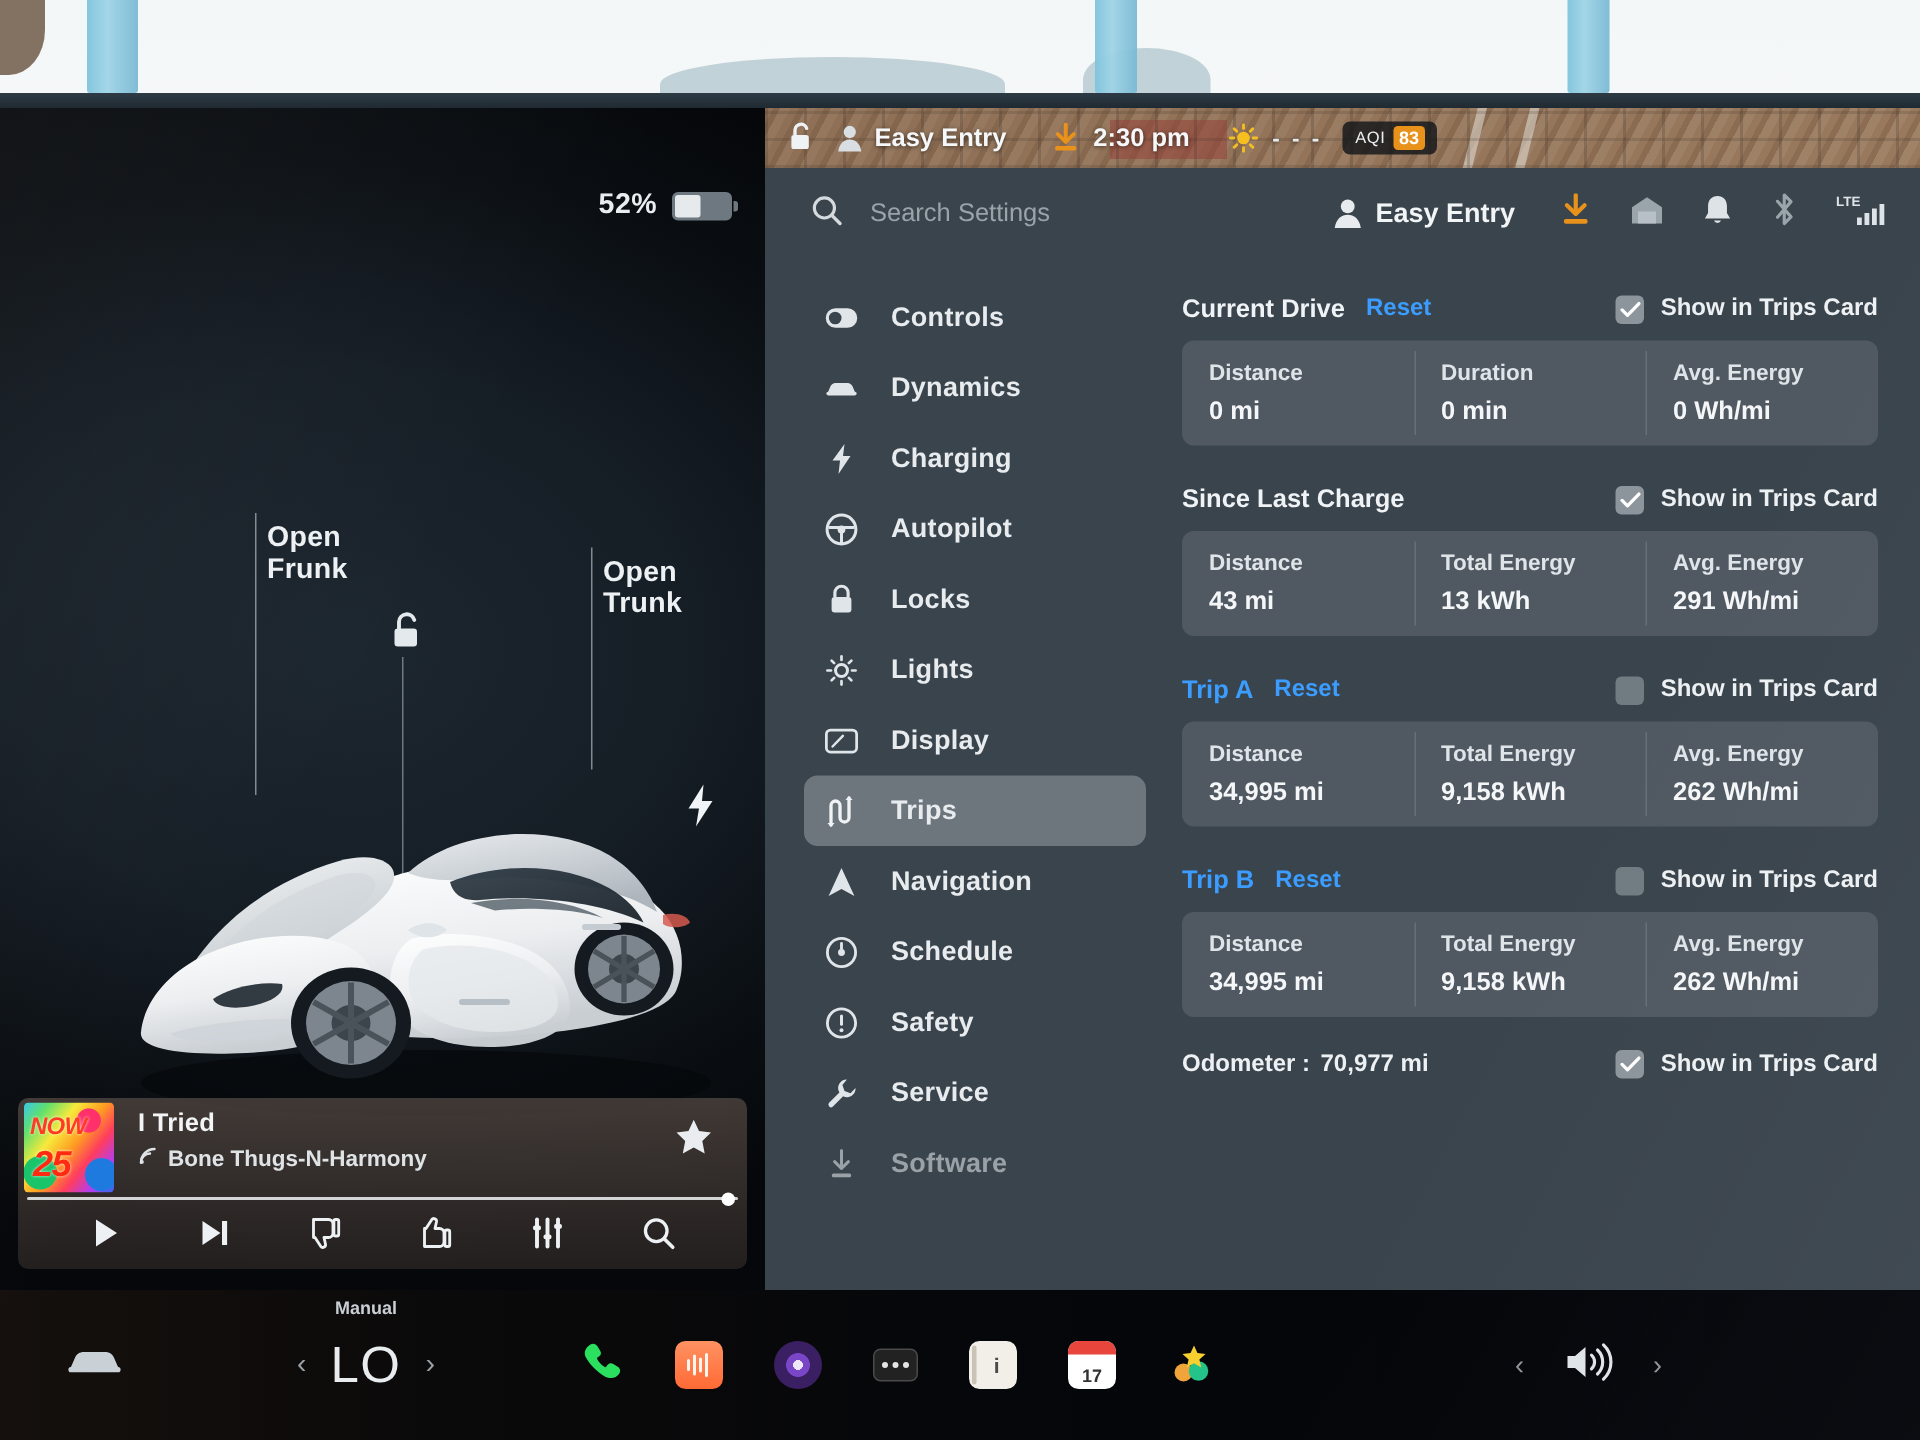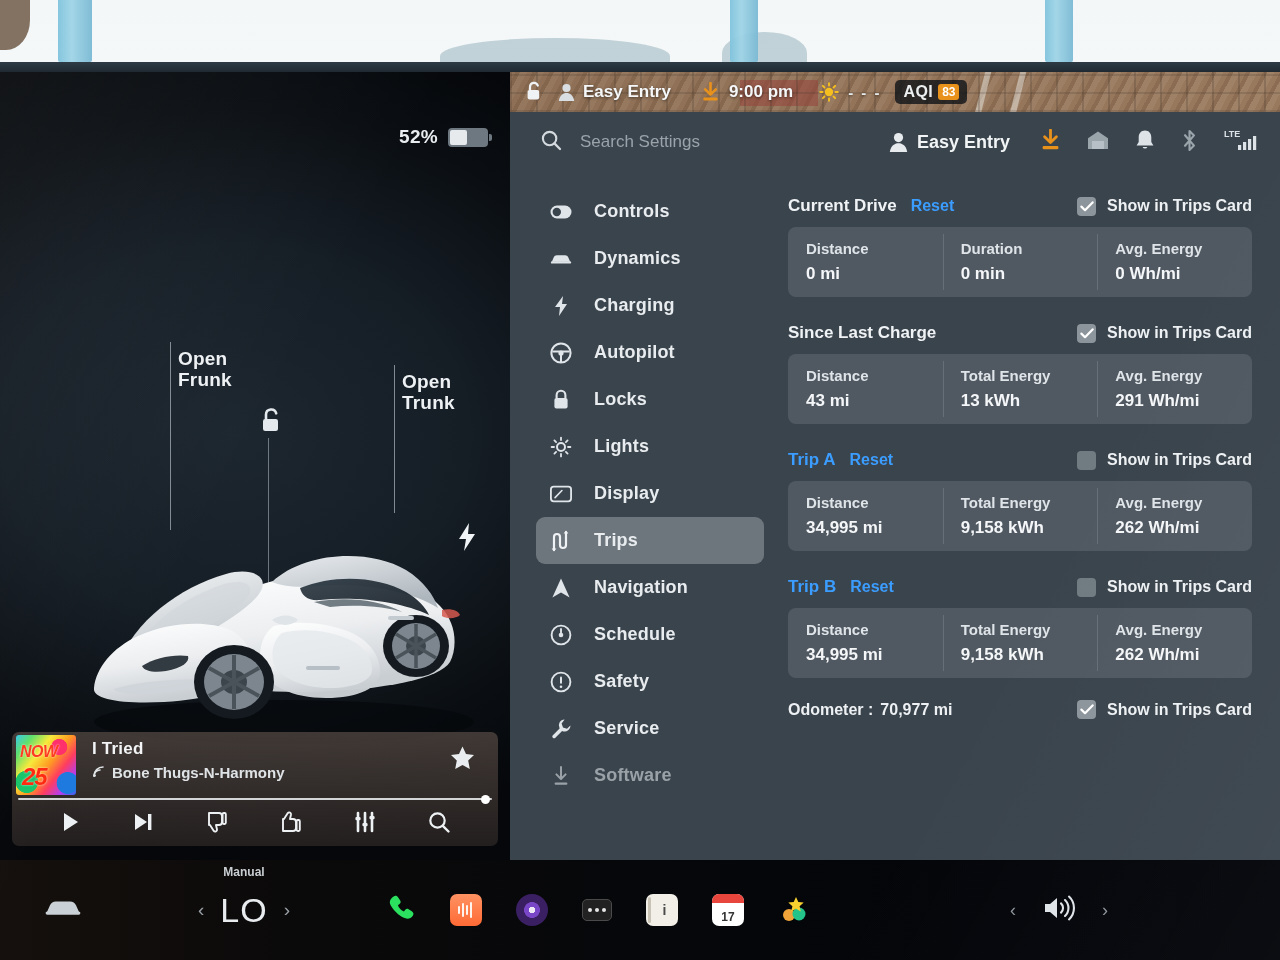--- a/index.html
+++ b/index.html
@@ -143,21 +143,21 @@
   .strip-profile { display:flex; align-items:center; gap:8px; }
   .strip-name { color:#f5f7f8; font-size:17px; font-weight:700; text-shadow:0 1px 3px rgba(0,0,0,.55); }
   .strip-time { display:flex; align-items:center; gap:9px; margin-left:30px; }
   .strip-clock { color:#f5f7f8; font-size:17px; font-weight:700; text-shadow:0 1px 3px rgba(0,0,0,.55); }
   .strip-wx { display:flex; align-items:center; gap:9px; margin-left:26px; }
   .wx-dashes { color:#e8ebec; font-size:15px; font-weight:800; letter-spacing:2px; text-shadow:0 1px 3px rgba(0,0,0,.6); }
   .aqi-badge {
     display:flex; align-items:center; gap:5px; margin-left:14px;
     background:rgba(18,22,26,.82); border-radius:5px; padding:3px 8px;
   }
-  .aqi-label { color:#eceff0; font-size:16px; font-weight:700; letter-spacing:.4px; }
+  .aqi-label { color:#eceff0; font-size:11px; font-weight:400; letter-spacing:.4px; }
   .aqi-value { color:#ffffff; font-size:12px; font-weight:800; background:#e8921c; border-radius:3px; padding:1px 4px; }
 
   .topbar {
     position:absolute; left:0; top:40px; width:770px; height:60px;
     display:flex; align-items:center; padding:0 22px 0 30px;
   }
   .search-wrap { display:flex; align-items:center; gap:18px; flex:1; }
   .search-input {
     background:transparent; border:none; outline:none;
     color:#c8ced2; font-size:17px; font-family:inherit; font-weight:500; width:280px;
@@ -469,21 +469,21 @@
           <path d="M0.8 18 C1.6 12.4 5 10 8.5 10 C12 10 15.4 12.4 16.2 18 Z" fill="#d9dee2"></path>
         </svg>
         <span class="strip-name">Easy Entry</span>
       </span>
       <span class="strip-time">
         <svg width="19" height="20" viewBox="0 0 19 20">
           <path d="M9.5 1 V11" stroke="#e8921c" stroke-width="2.6" stroke-linecap="round"></path>
           <path d="M4.2 7.4 L9.5 12.6 L14.8 7.4" fill="none" stroke="#e8921c" stroke-width="2.6" stroke-linecap="round" stroke-linejoin="round"></path>
           <rect x="2.4" y="15.4" width="14.2" height="3" rx="1.2" fill="#e8921c"></rect>
         </svg>
-        <span class="strip-clock">9:00 pm</span>
+        <span class="strip-clock">2:30 pm</span>
       </span>
       <span class="strip-wx">
         <svg width="20" height="20" viewBox="0 0 20 20">
           <circle cx="10" cy="10" r="4.2" fill="#f5c01f"></circle>
           <g stroke="#f5c01f" stroke-width="1.9" stroke-linecap="round">
             <line x1="10" y1="1.2" x2="10" y2="3.6"></line>
               <line x1="10" y1="16.4" x2="10" y2="18.8"></line>
             <line x1="1.2" y1="10" x2="3.6" y2="10"></line>
               <line x1="16.4" y1="10" x2="18.8" y2="10"></line>
             <line x1="3.8" y1="3.8" x2="5.5" y2="5.5"></line>

